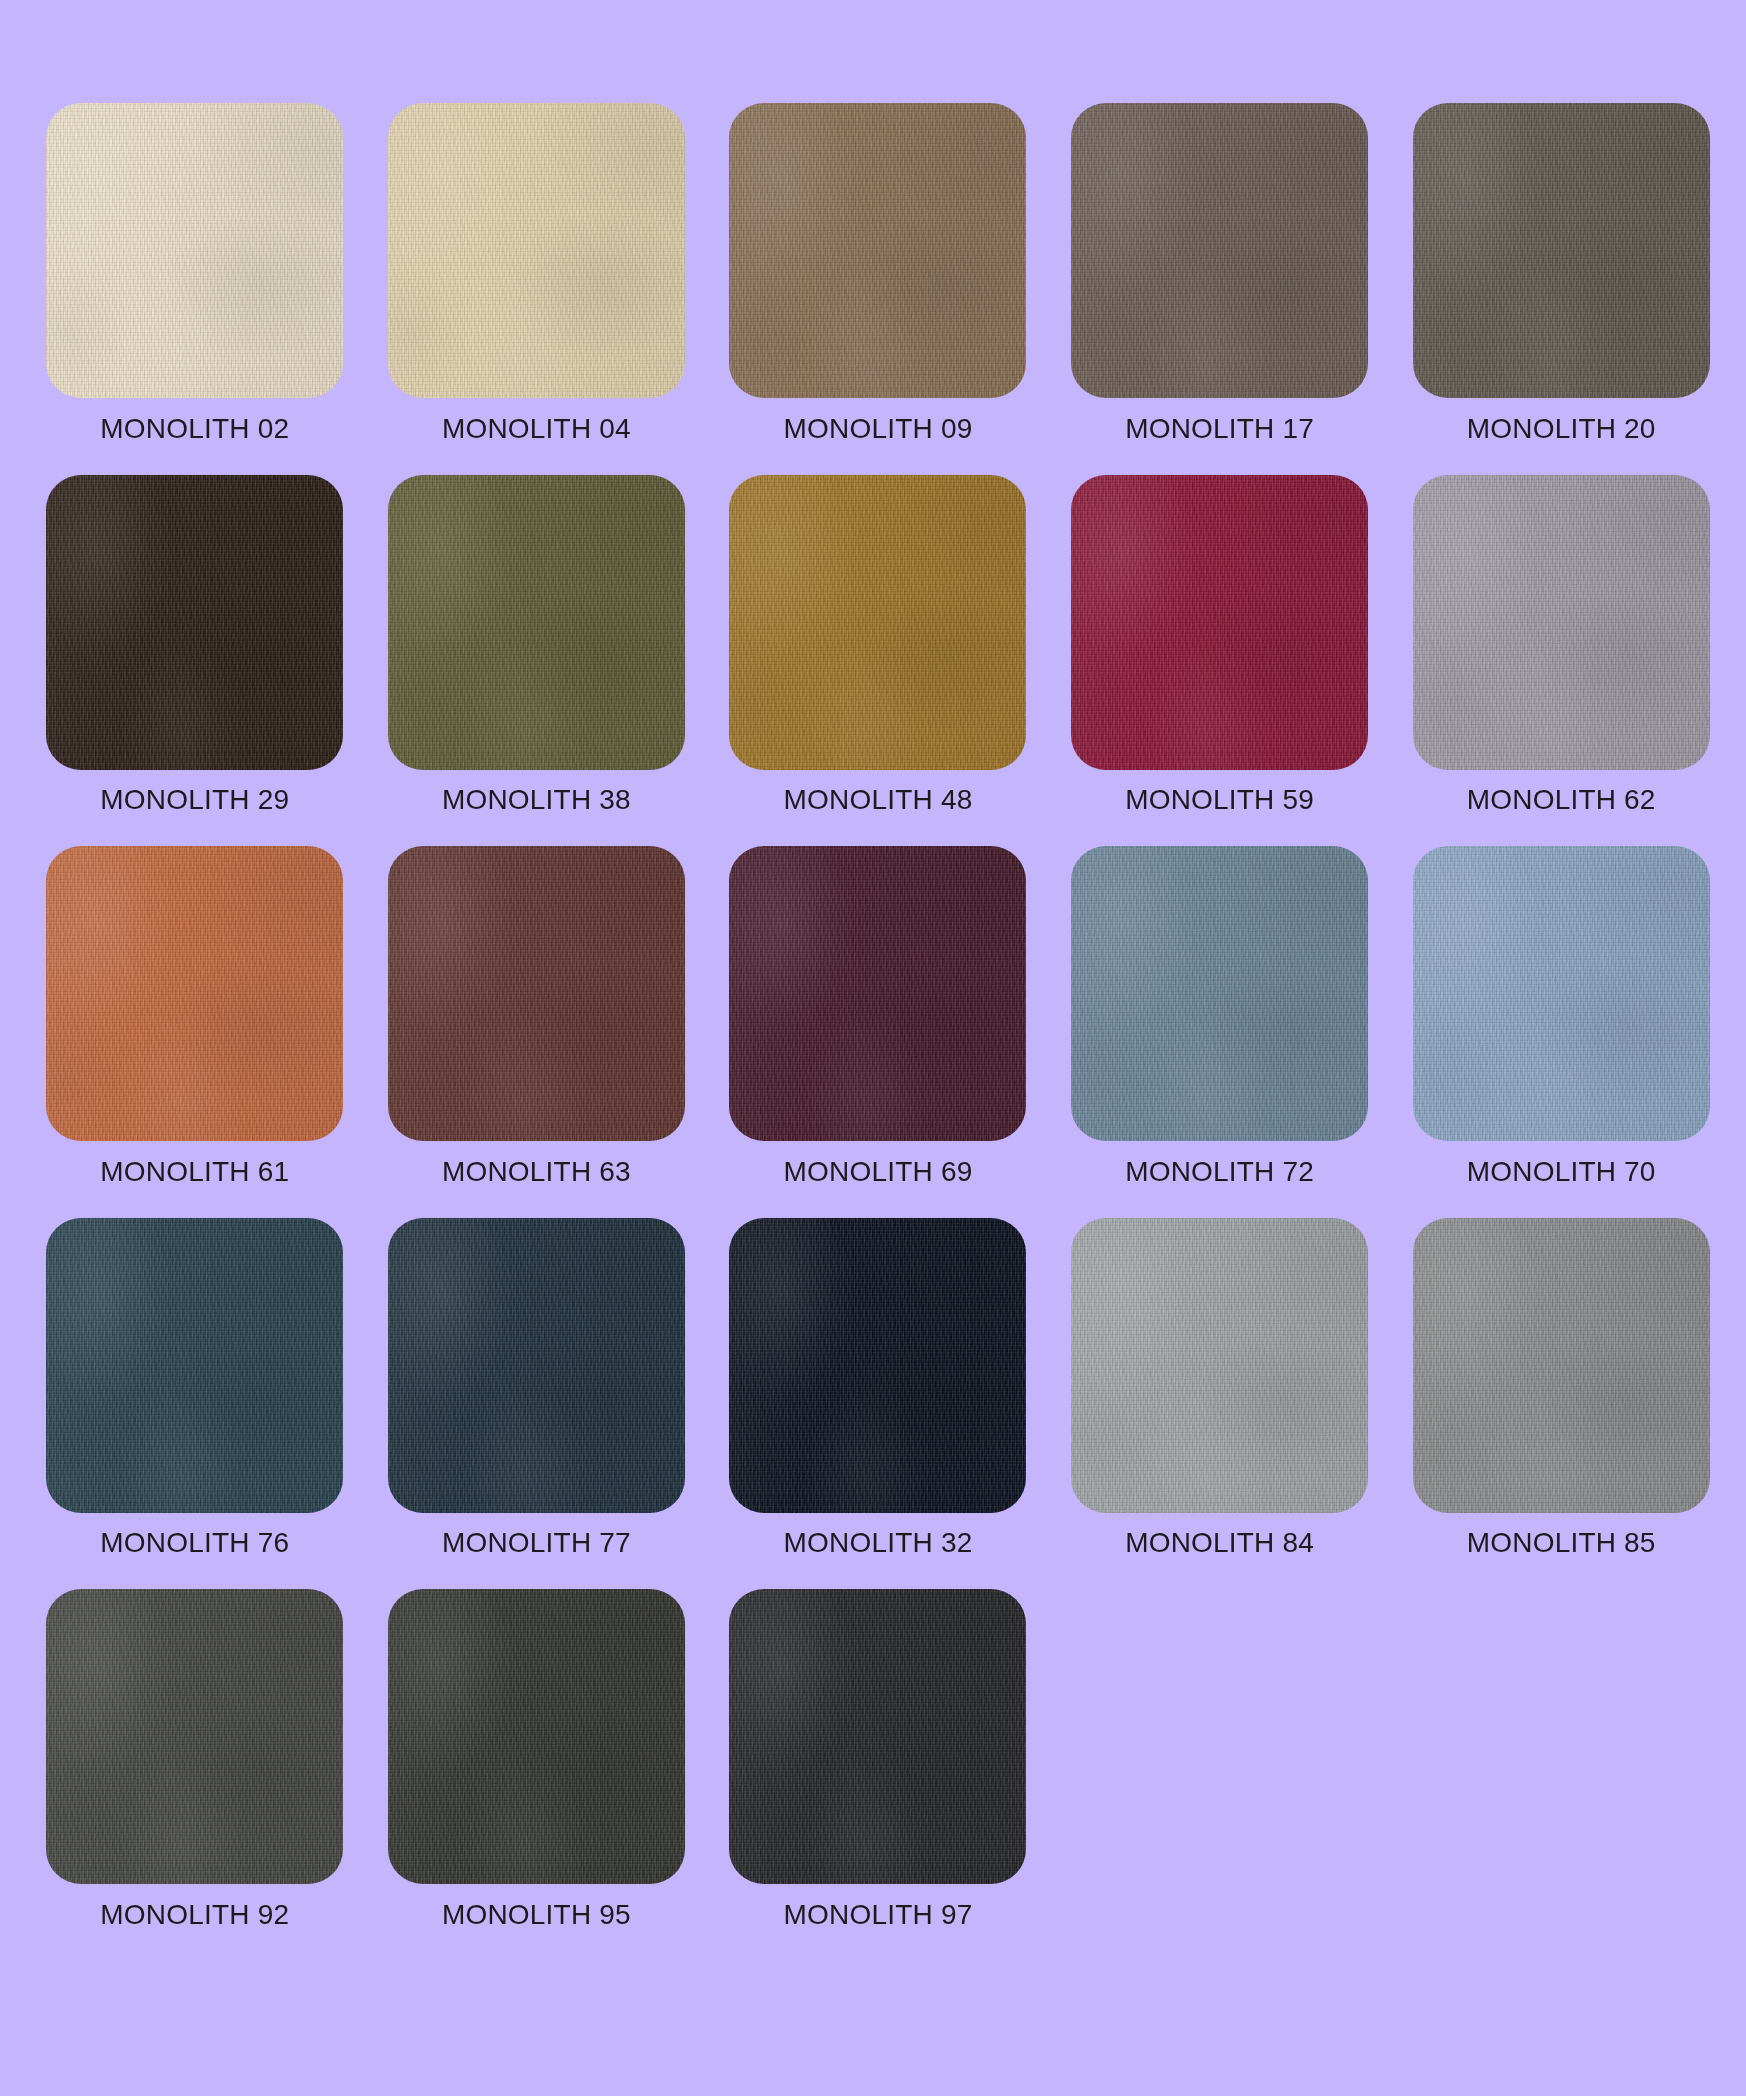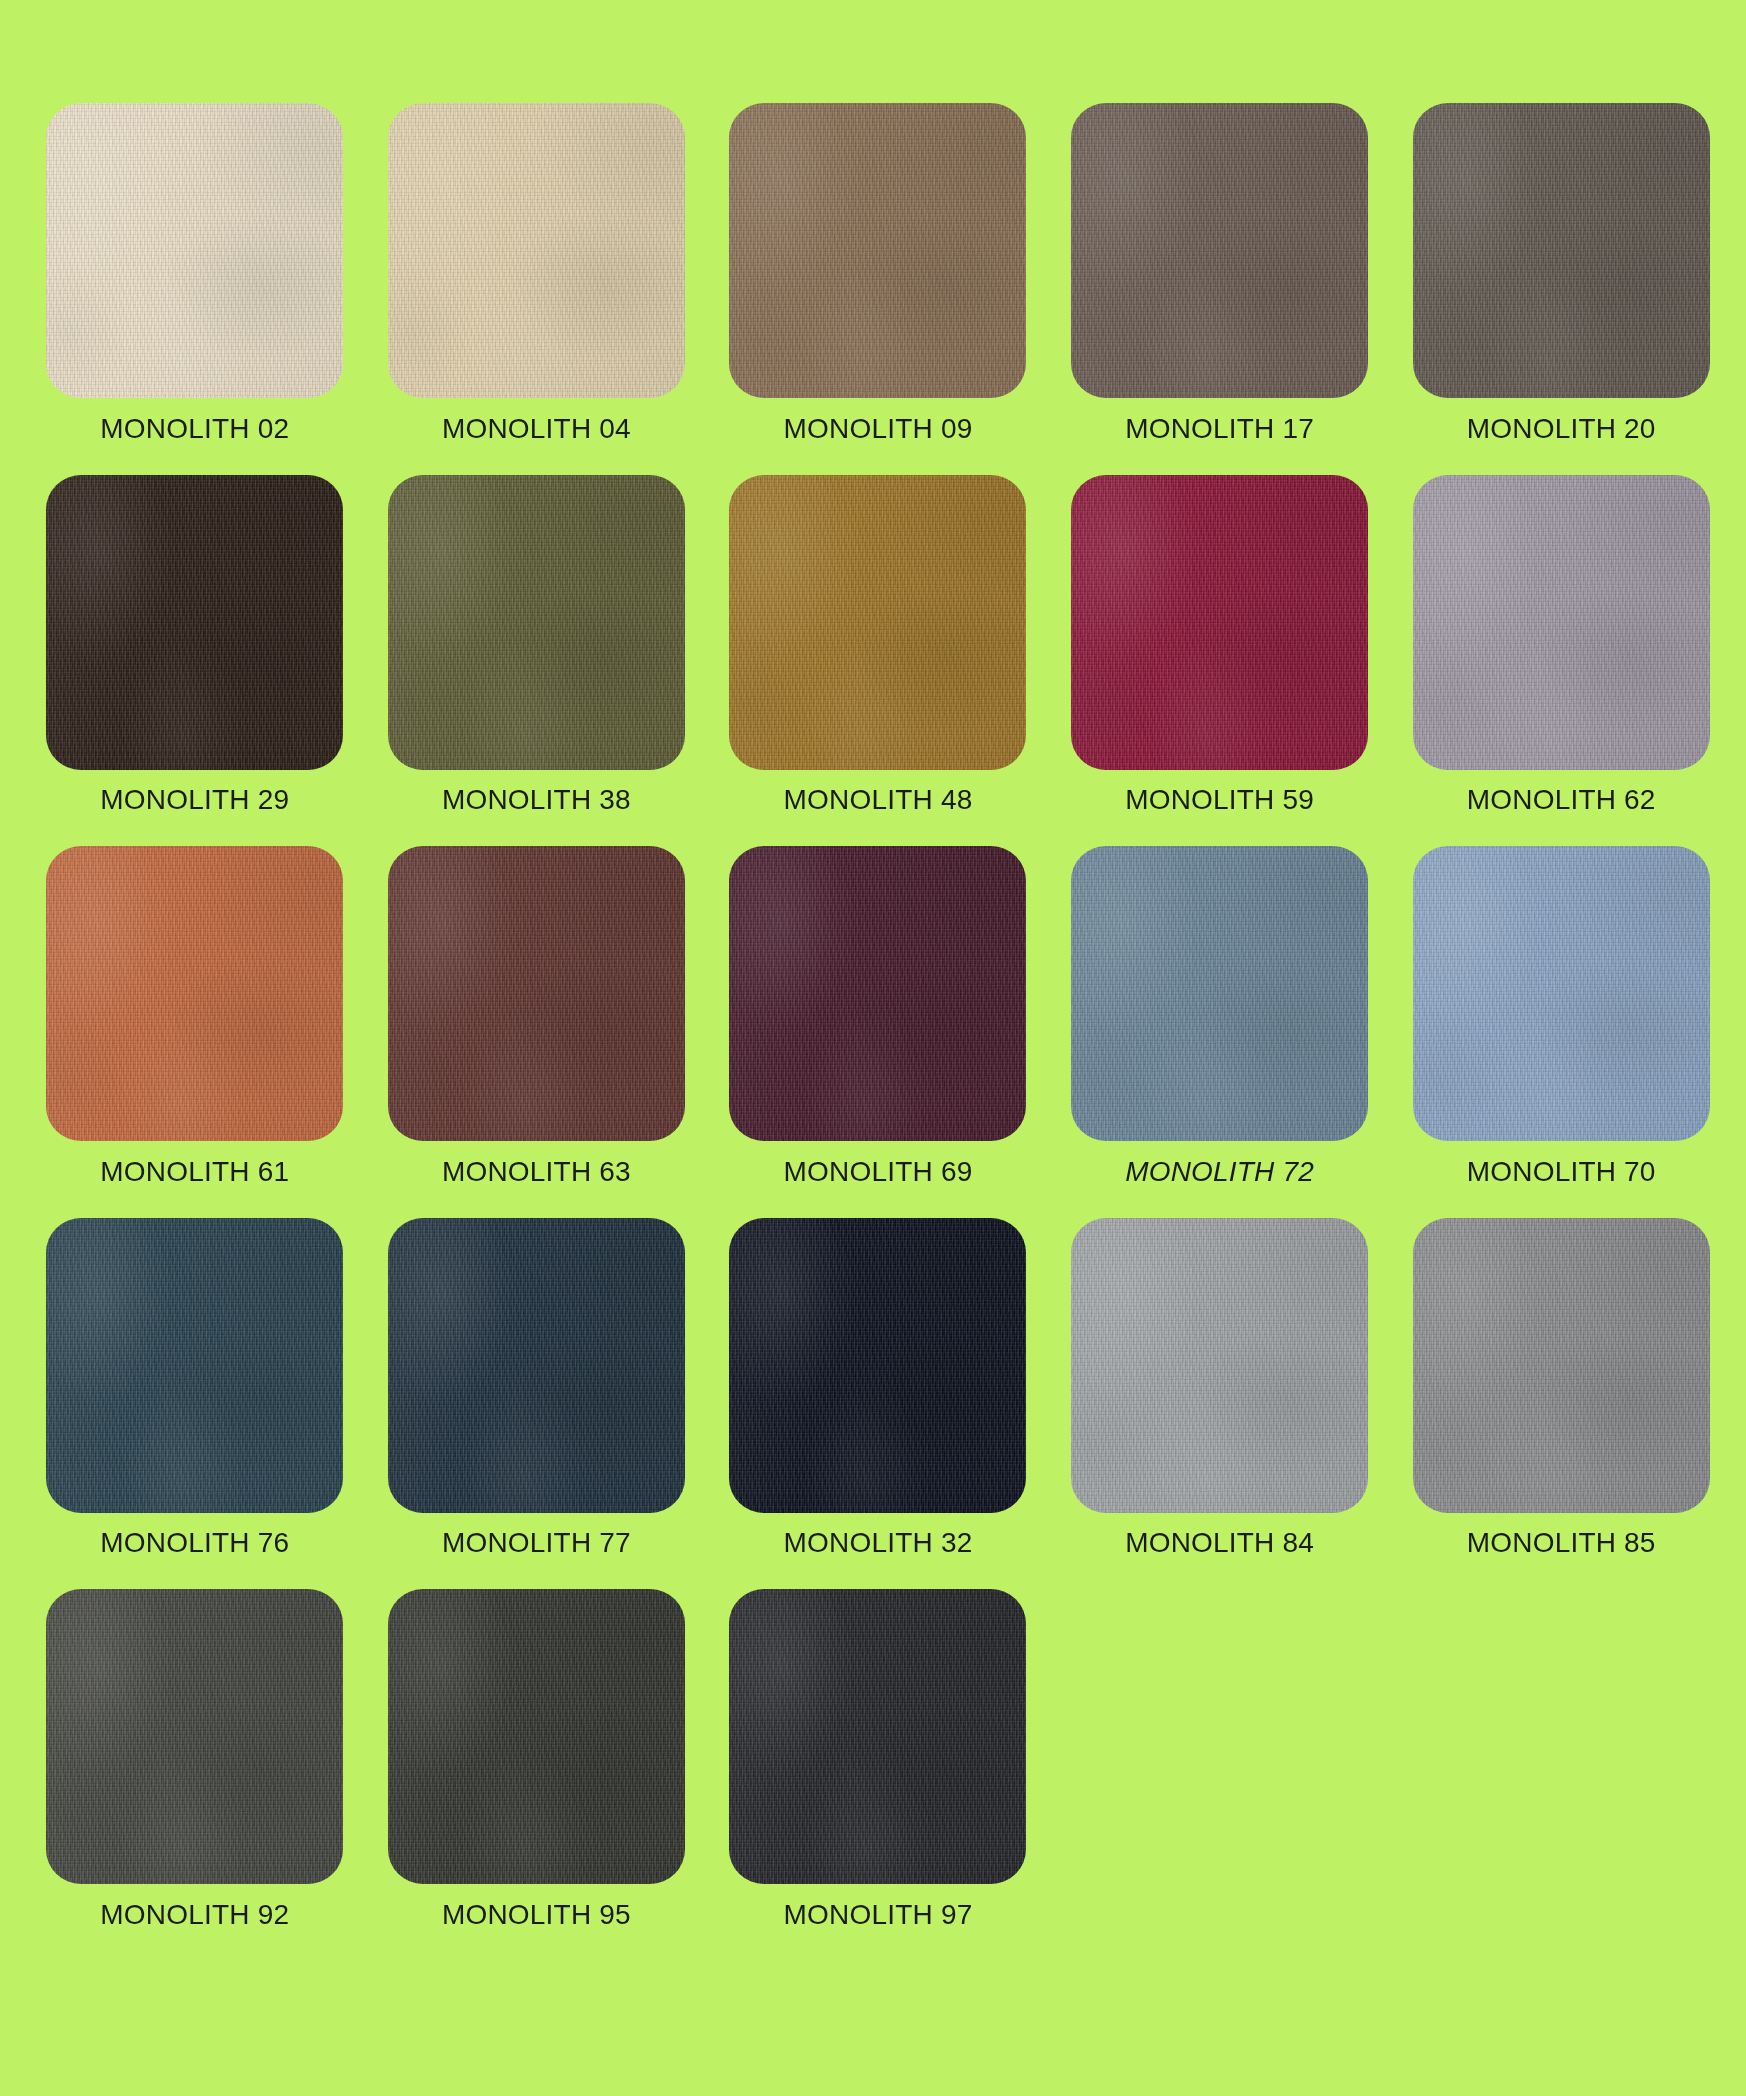--- a/index.html
+++ b/index.html
@@ -11,21 +11,21 @@
     width: 1747px;
     height: 2096px;
     font-family: "Liberation Sans", sans-serif;
     -webkit-font-smoothing: antialiased;
   }
   #sheet {
     width: 1747px;
     height: 2096px;
     box-sizing: border-box;
     padding: 103px 35px 0 44px;
-    background: #bef264;
+    background: #c4b5fd;
     position: relative;
   }
   .swatch-grid {
     display: grid;
     grid-template-columns: repeat(5, 1fr);
     column-gap: 40px;
     row-gap: 0px;
   }
   .swatch-cell {
     width: 297px;
@@ -247,21 +247,21 @@
         <div class="swatch-label" style="color: rgb(27, 27, 27);">MONOLITH 69</div>
       </div>
       <div class="swatch-cell">
         <div class="chip-wrap">
           <div class="chip" style="background-color: rgb(106, 133, 153); border-radius: 35px;">
             <div class="tex"></div>
             <div class="mottle"></div>
             <div class="sheen"></div>
           </div>
         </div>
-        <div class="swatch-label" style="color: rgb(27, 27, 27); font-style: italic;">MONOLITH 72</div>
+        <div class="swatch-label" style="color: rgb(27, 27, 27);">MONOLITH 72</div>
       </div>
       <div class="swatch-cell">
         <div class="chip-wrap">
           <div class="chip" style="background-color: rgb(139, 165, 196); border-radius: 35px;">
             <div class="tex"></div>
             <div class="mottle"></div>
             <div class="sheen"></div>
           </div>
         </div>
         <div class="swatch-label" style="color: rgb(27, 27, 27);">MONOLITH 70</div>

